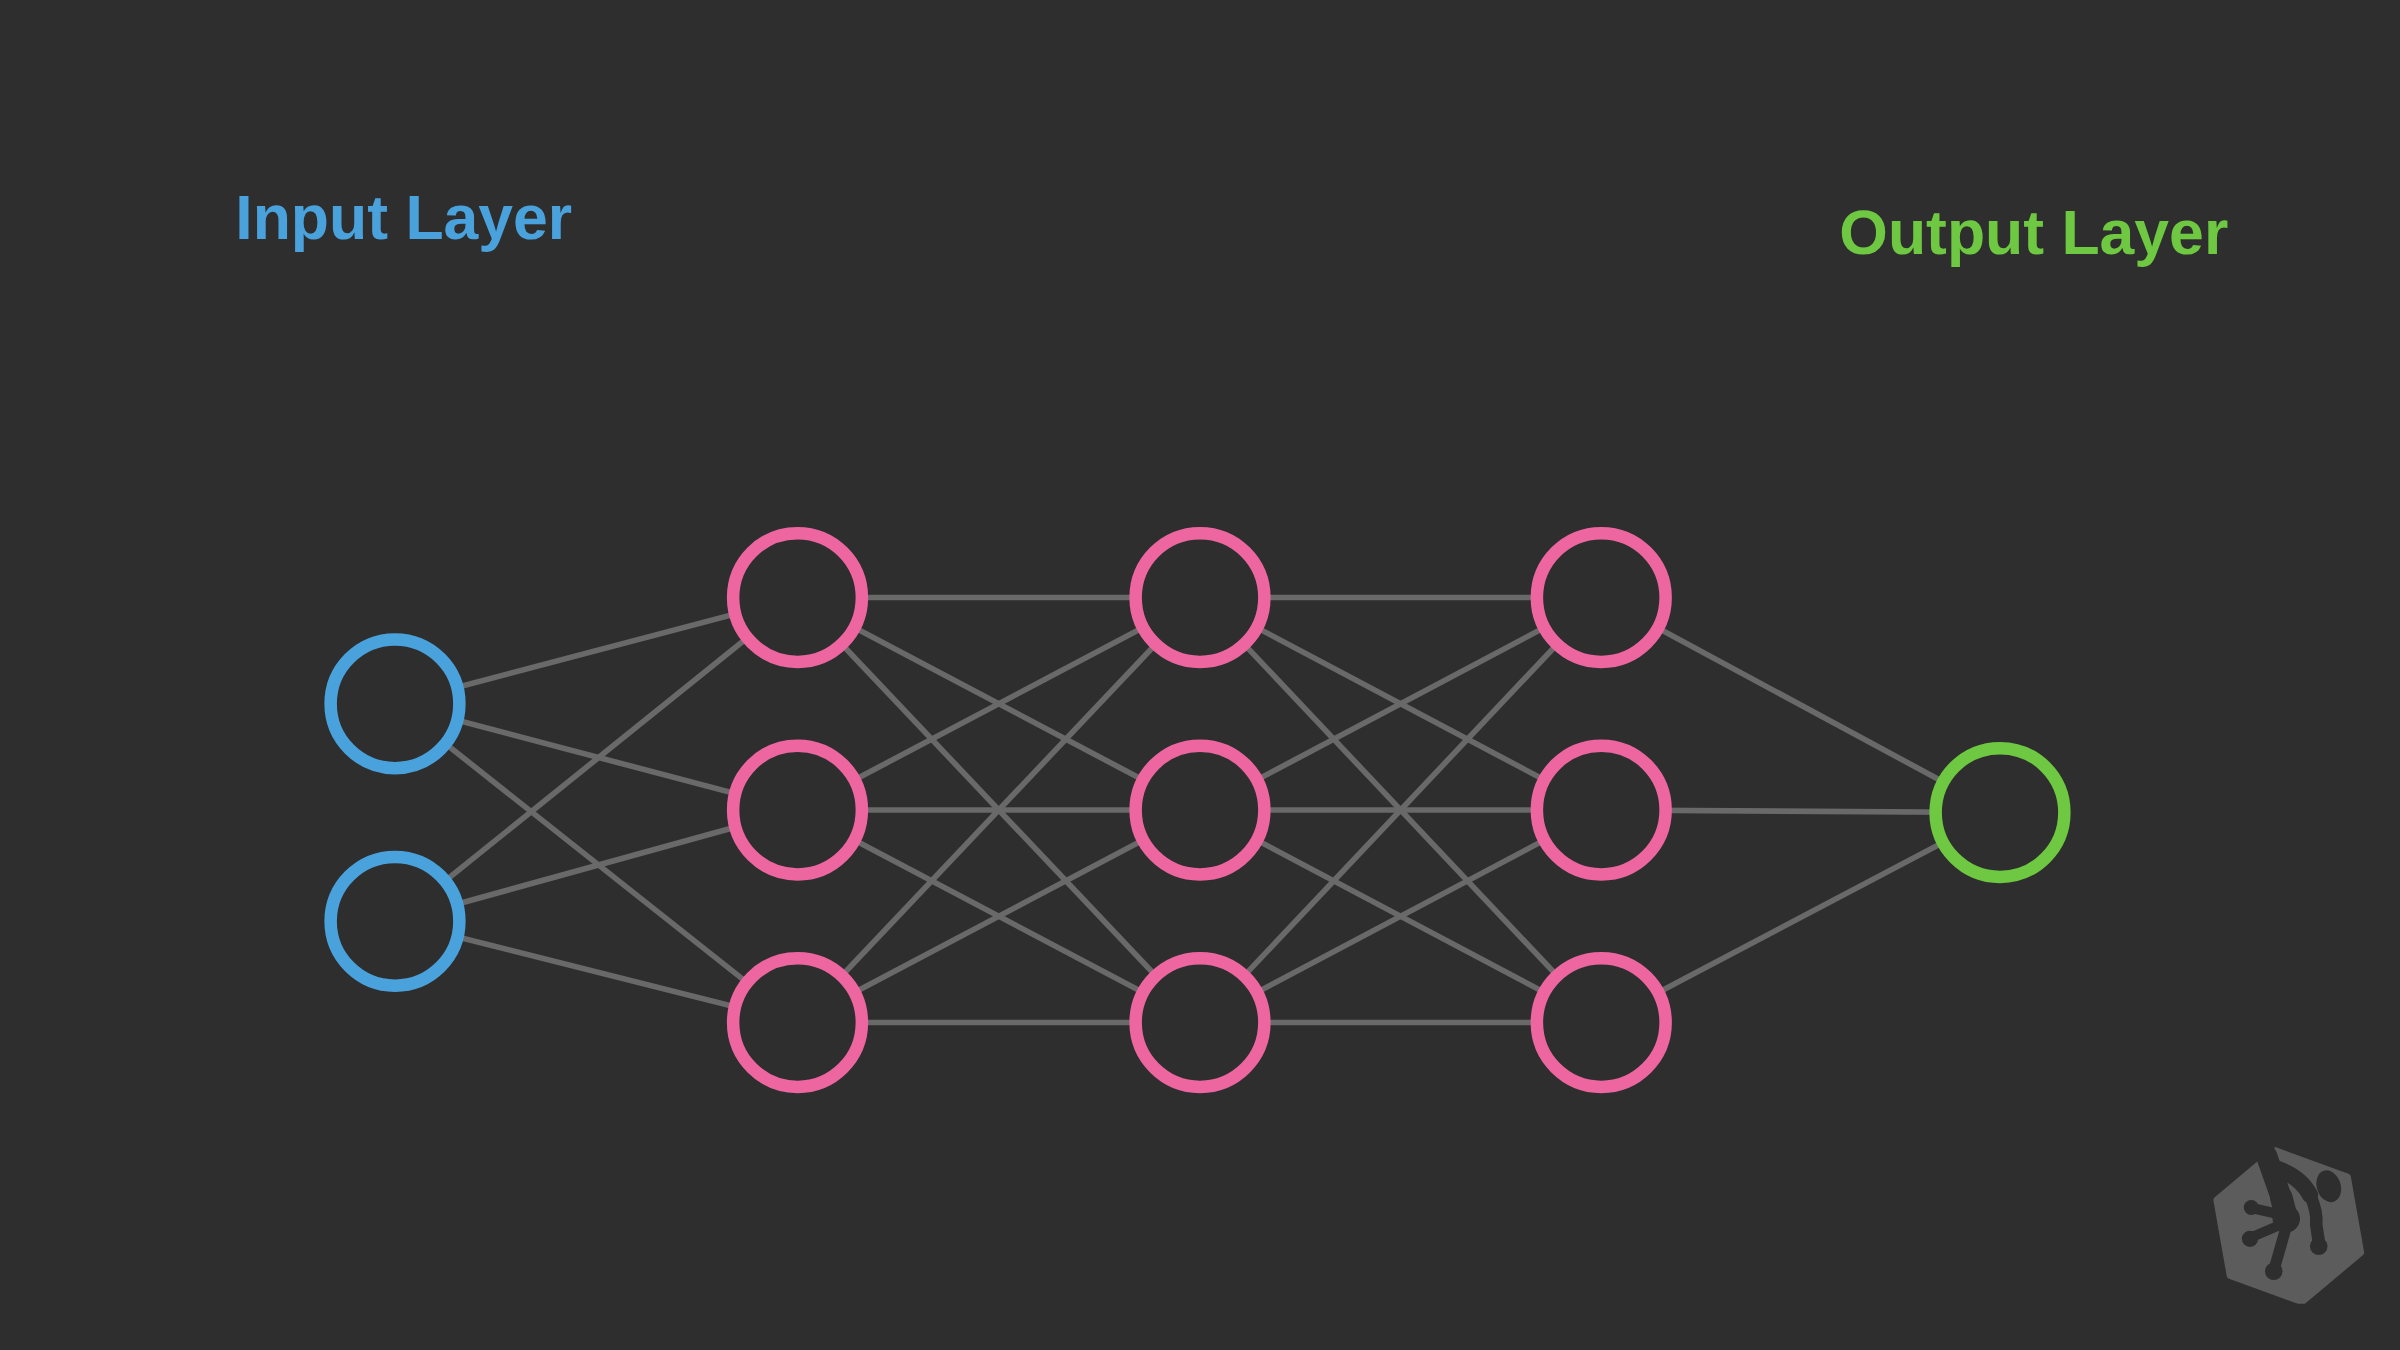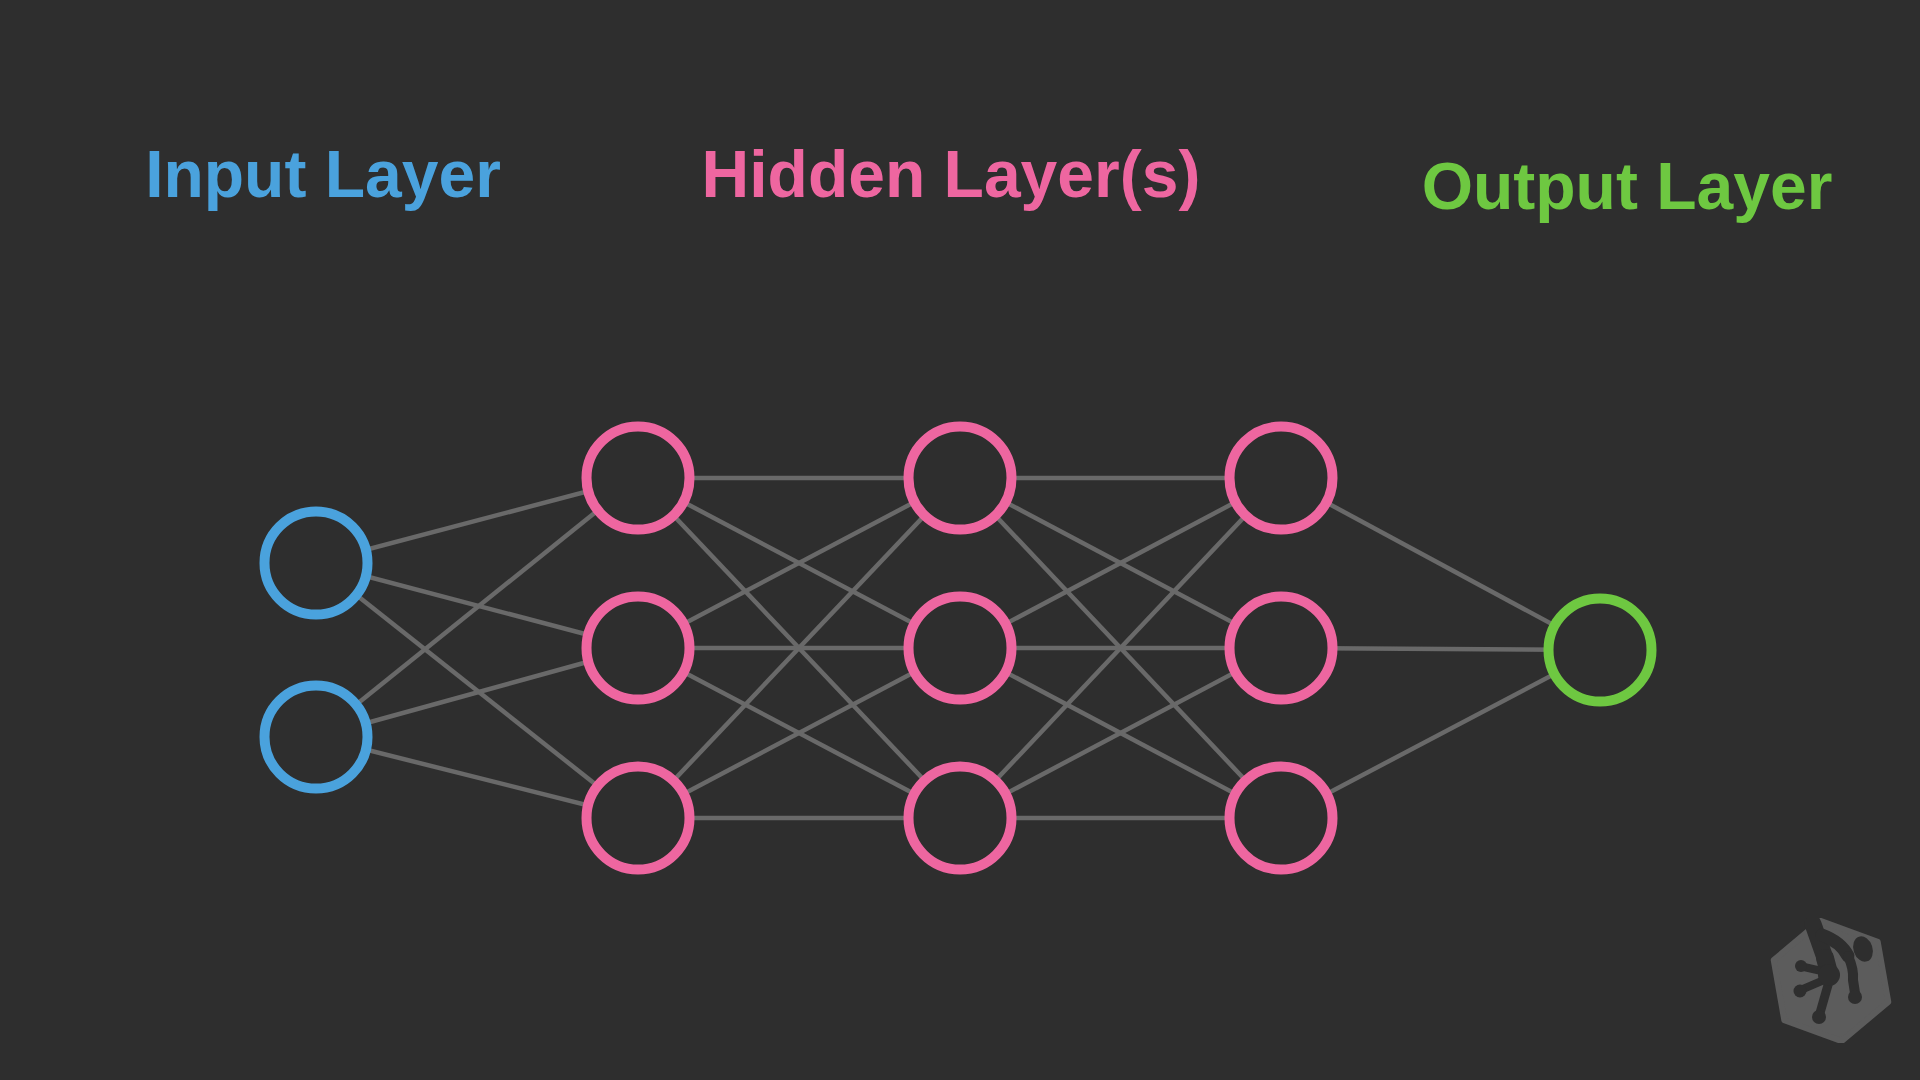--- a/index.html
+++ b/index.html
@@ -16,21 +16,21 @@
   }
   .stage {
     position: absolute;
     inset: 0;
     width: 1920px;
     height: 1080px;
   }
   .layer-label {
     position: absolute;
     transform: translateX(-50%);
-    font-size: 66px;
+    font-size: 50px;
     font-weight: 700;
     line-height: 70px;
     letter-spacing: 0px;
     white-space: nowrap;
     user-select: none;
   }
   #network-svg {
     position: absolute;
     left: 0;
     top: 0;
@@ -43,21 +43,20 @@
     display: block;
   }
 </style>
 </head>
 <body style="background: rgb(46, 46, 46);">
 
 <div class="stage">
 
   <div class="layer-label" id="label-input" style="left: 323px; top: 139px; color: rgb(74, 162, 221);">Input Layer</div>
 
-  <div class="layer-label" id="label-hidden" style="left: 951px; top: 139px; color: rgb(238, 102, 160);">Hidden Layer(s)</div>
 
   <div class="layer-label" id="label-output" style="left: 1627px; top: 151px; color: rgb(110, 200, 65);">Output Layer</div>
 
   <svg id="network-svg" viewBox="0 0 1920 1080">
       <line x1="316" y1="563" x2="638" y2="478" stroke="#696969" stroke-width="4.5"></line>
       <line x1="316" y1="563" x2="638" y2="648" stroke="#696969" stroke-width="4.5"></line>
       <line x1="316" y1="563" x2="638" y2="818" stroke="#696969" stroke-width="4.5"></line>
       <line x1="316" y1="737" x2="638" y2="478" stroke="#696969" stroke-width="4.5"></line>
       <line x1="316" y1="737" x2="638" y2="648" stroke="#696969" stroke-width="4.5"></line>
       <line x1="316" y1="737" x2="638" y2="818" stroke="#696969" stroke-width="4.5"></line>

